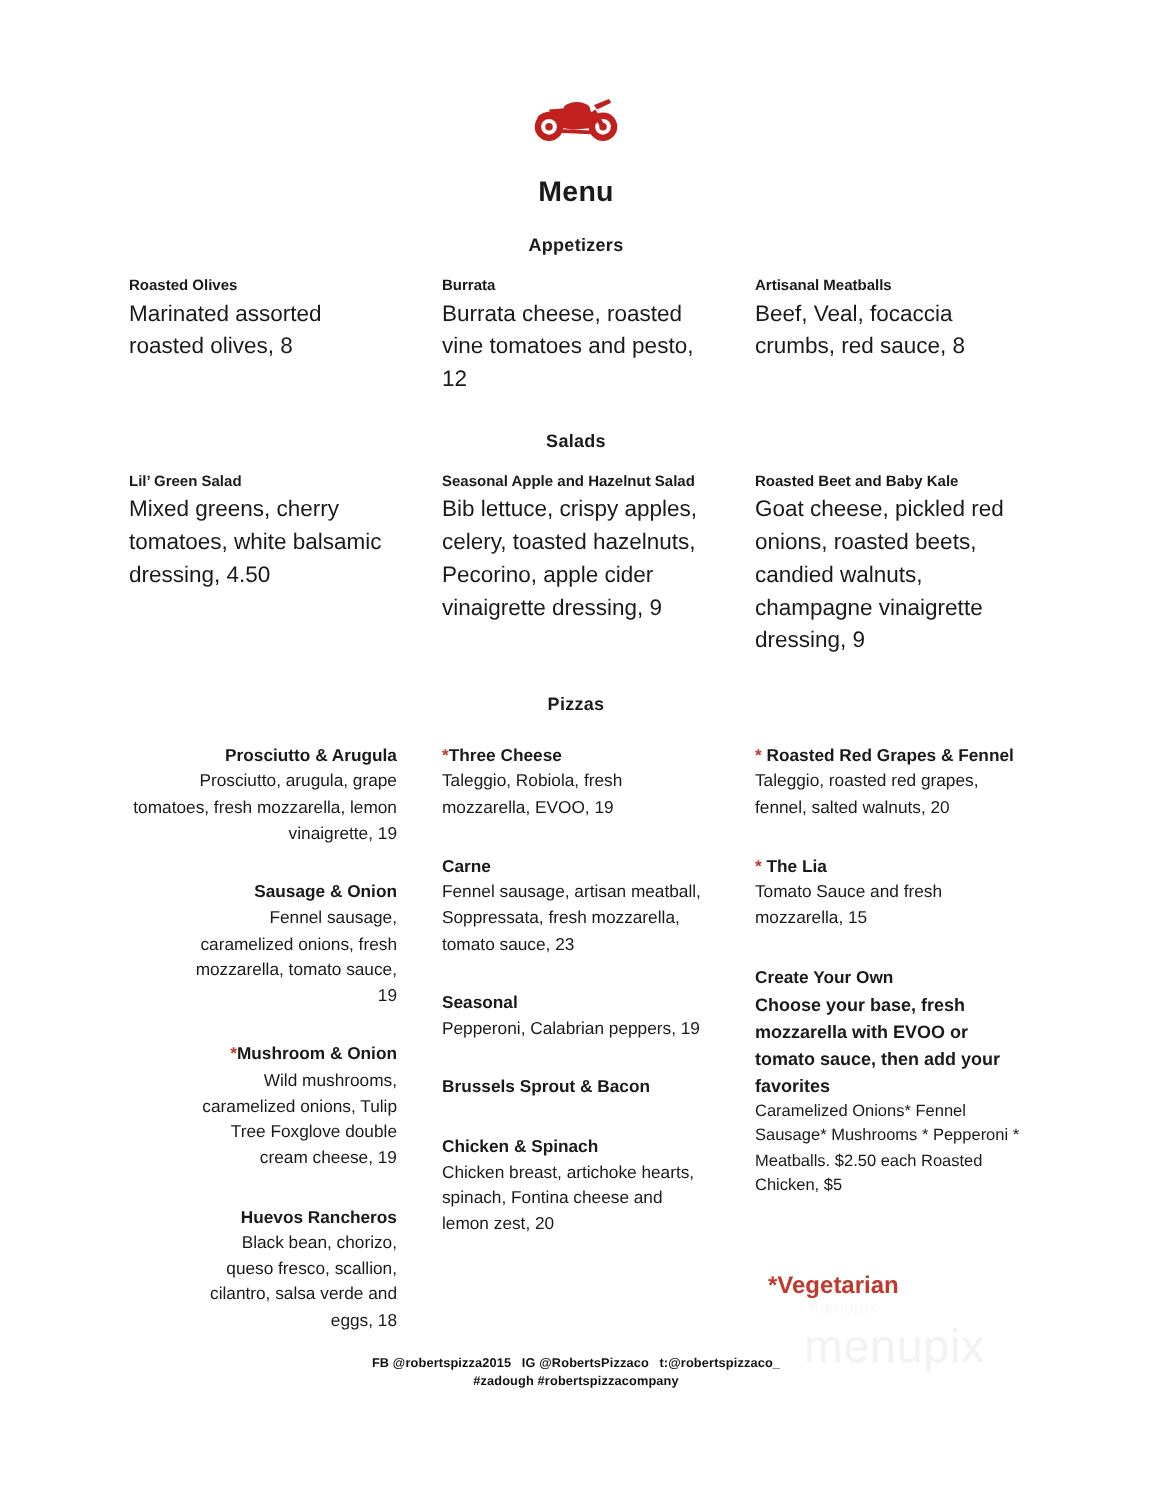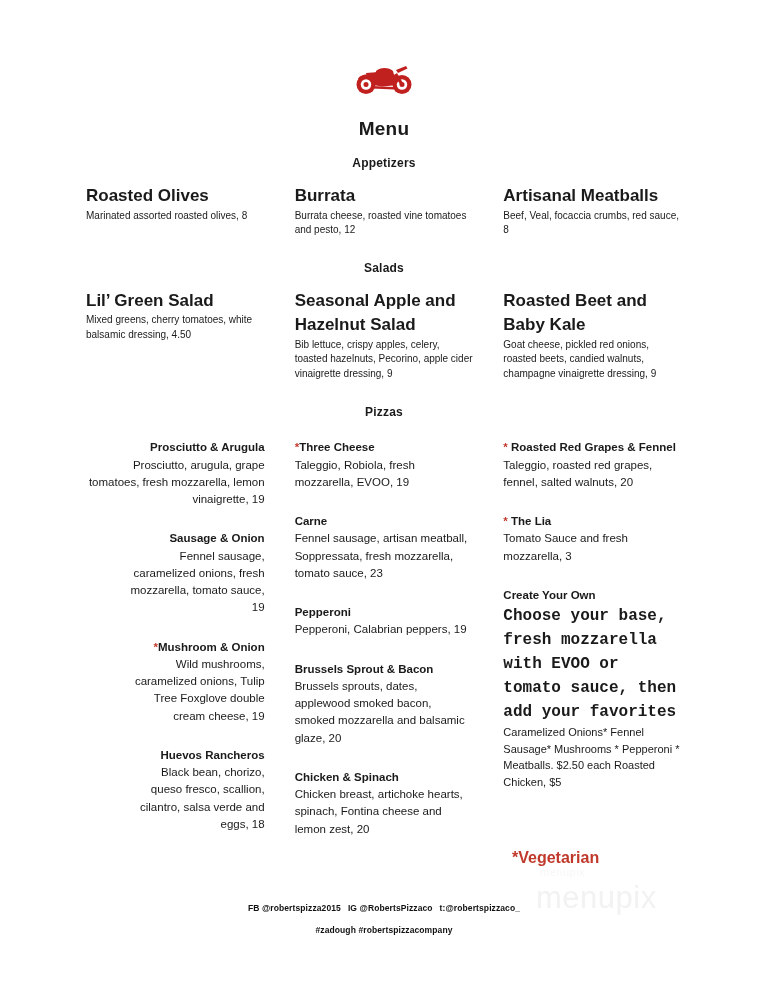--- a/index.html
+++ b/index.html
@@ -59,48 +59,47 @@
     grid-template-columns: 1fr 1fr 1fr;
     column-gap: 30px;
     margin-top: 14px;
   }
   .col { min-width: 0; }
 
   .item { margin-bottom: 0; }
   .item + .item { margin-top: 16px; }
   .item-name {
     font-weight: bold;
-    font-size: 17px;
+    font-size: 10px;
     line-height: 1.45;
   }
   .item-desc {
-    font-size: 10px;
+    font-size: 15px;
     line-height: 1.45;
   }
   .veg-star { color: #c0392b; font-weight: bold; }
 
   
   .pizzas-cols {
     display: grid;
     grid-template-columns: 1fr 1fr 1fr;
     column-gap: 30px;
     margin-top: 20px;
   }
   .pizzas-cols .col-0 { text-align: right; }
   .pizzas-cols .col-0 .item + .item { margin-top: 22px; margin-left: 44px; }
   .pizzas-cols .col-1 .item + .item { margin-top: 22px; }
   .pizzas-cols .col-2 .item + .item { margin-top: 22px; }
   .pizzas-cols .item-name,
   .pizzas-cols .item-desc { font-size: 11.5px; line-height: 1.5; }
 
   .cyo-body {
     font-weight: bold;
-    font-size: 16px;
+    font-size: 12px;
     line-height: 1.5;
-    font-family: Liberation Mono, monospace;
   }
   .cyo-extras {
     font-size: 11px;
     line-height: 1.5;
   }
 
   
   .veg-note {
     position: absolute;
     left: 512px;
@@ -115,21 +114,21 @@
     position: absolute;
     left: 0;
     right: 0;
     top: 903px;
     text-align: center;
     font-size: 8.5px;
     font-weight: bold;
     color: #111;
     letter-spacing: .1px;
   }
-  .footer .line2 { margin-top: 12px; }
+  .footer .line2 { margin-top: 2px; }
   .footer .sep { display: inline-block; width: 7px; }
 
   
   .watermark {
     position: absolute;
     left: 536px;
     top: 880px;
     font-size: 31px;
     color: #f2f2f2;
     letter-spacing: .5px;
@@ -252,41 +251,40 @@
     <div class="col col-1">
       <div class="item">
         <div class="item-name"><span class="veg-star">*</span><span>Three Cheese</span></div>
         <div class="item-desc">Taleggio, Robiola, fresh mozzarella, EVOO, 19</div>
       </div>
       <div class="item">
         <div class="item-name"><span class="veg-star"></span><span>Carne</span></div>
         <div class="item-desc">Fennel sausage, artisan meatball, Soppressata, fresh mozzarella, tomato sauce, 23</div>
       </div>
       <div class="item">
-        <div class="item-name"><span class="veg-star"></span><span>Pepperoni</span></div>
+        <div class="item-name"><span class="veg-star"></span><span>Seasonal</span></div>
         <div class="item-desc">Pepperoni, Calabrian peppers, 19</div>
       </div>
       <div class="item">
         <div class="item-name"><span class="veg-star"></span><span>Brussels Sprout &amp; Bacon</span></div>
-        <div class="item-desc">Brussels sprouts, dates, applewood smoked bacon, smoked mozzarella and balsamic glaze, 20</div>
       </div>
       <div class="item">
         <div class="item-name"><span class="veg-star"></span><span>Chicken &amp; Spinach</span></div>
         <div class="item-desc">Chicken breast, artichoke hearts, spinach, Fontina cheese and lemon zest, 20</div>
       </div>
     </div>
 
     <div class="col col-2">
       <div class="item">
         <div class="item-name"><span class="veg-star">* </span><span>Roasted Red Grapes &amp; Fennel</span></div>
         <div class="item-desc">Taleggio, roasted red grapes, fennel, salted walnuts, 20</div>
       </div>
       <div class="item">
         <div class="item-name"><span class="veg-star">* </span><span>The Lia</span></div>
-        <div class="item-desc">Tomato Sauce and fresh mozzarella, 3</div>
+        <div class="item-desc">Tomato Sauce and fresh mozzarella, 15</div>
       </div>
       <div class="item">
         <div class="item-name">Create Your Own</div>
         <div class="cyo-body">Choose your base, fresh mozzarella with EVOO or tomato sauce, then add your favorites</div>
         <div class="cyo-extras">Caramelized Onions* Fennel Sausage* Mushrooms * Pepperoni  * Meatballs. $2.50 each Roasted Chicken, $5</div>
       </div>
     </div>
 
   </div>
 

